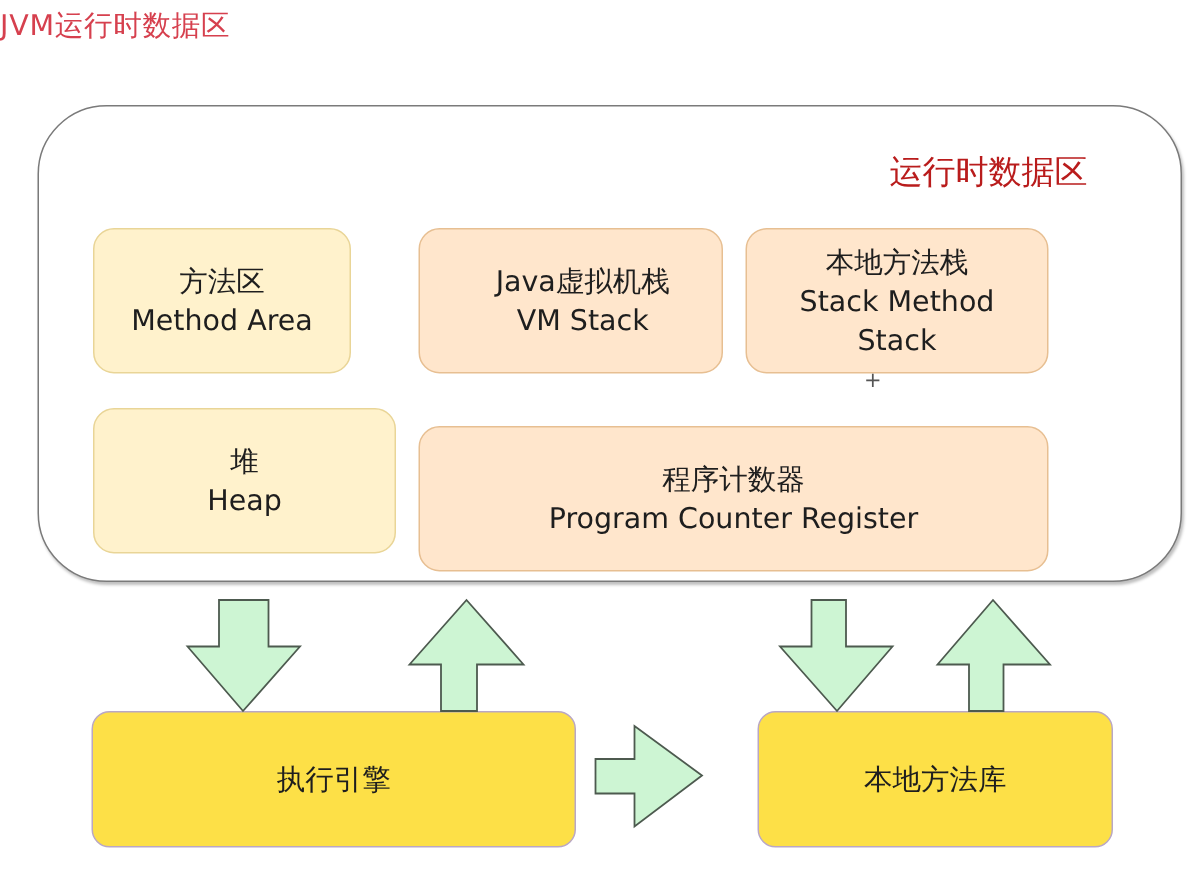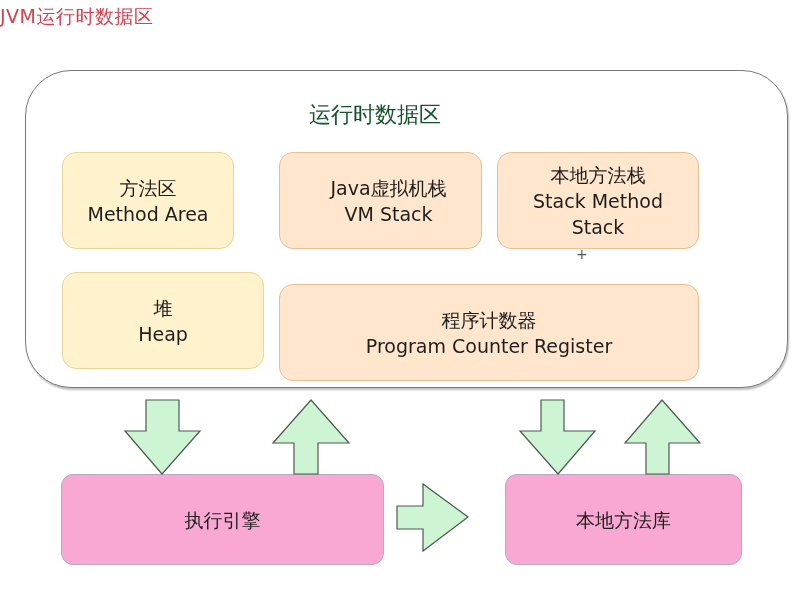--- a/index.html
+++ b/index.html
@@ -13,31 +13,31 @@
     position: absolute; left: 0; width: 745px; top: 4px; text-align: left;
     font-size: 19px; color: #d6404e; letter-spacing: 0.5px;
   }
   .outer {
     position: absolute; left: 25px; top: 70px; width: 763px; height: 318px;
     border: 1.5px solid #7a7a7a; border-radius: 46px; background: #fff;
     box-shadow: 1px 2px 2px rgba(0,0,0,0.25);
     box-sizing: border-box;
   }
   .outer-title {
-    position: absolute; left: 25px; width: 700px; top: 100px; text-align: center;
-    font-size: 22px; color: #14532d;
+    position: absolute; left: 25px; width: 700px; top: 100px; text-align: right;
+    font-size: 22px; color: #b91c1c;
   }
   .box {
     position: absolute; box-sizing: border-box; border-radius: 14px;
     display: flex; flex-direction: column; align-items: center; justify-content: center;
     text-align: center; font-size: 19px; line-height: 26px; color: #1e1e1e;
   }
   .yellow { background: #fff2cc; border: 1.3px solid #e9d597; }
   .orange { background: #ffe6cc; border: 1.3px solid #e7bf92; }
-  .purple { background: #f9a8d4; border: 1.3px solid #b9a7c5; border-radius: 12px; }
+  .purple { background: #fde047; border: 1.3px solid #b9a7c5; border-radius: 12px; }
   #method-area { left: 62px; top: 152px; width: 172px; height: 97px; }
   #vm-stack { left: 279px; top: 152px; width: 203px; height: 97px; padding-left: 16px; }
   #native-stack { left: 497px; top: 152px; width: 202px; height: 97px; align-items: center; }
   #heap { left: 62px; top: 272px; width: 202px; height: 97px; }
   #pc-register { left: 279px; top: 272px; width: 420px; height: 97px; margin-top: 12px; }
   #exec-engine { left: 61px; top: 474px; width: 323px; height: 91px; font-size: 19px; }
   #native-lib { left: 482px; top: 474px; width: 237px; height: 91px; font-size: 19px; margin-left: 23px; }
   .plus {
     position: absolute; left: 576px; top: 246px; font-size: 14px; color: #555;
   }

